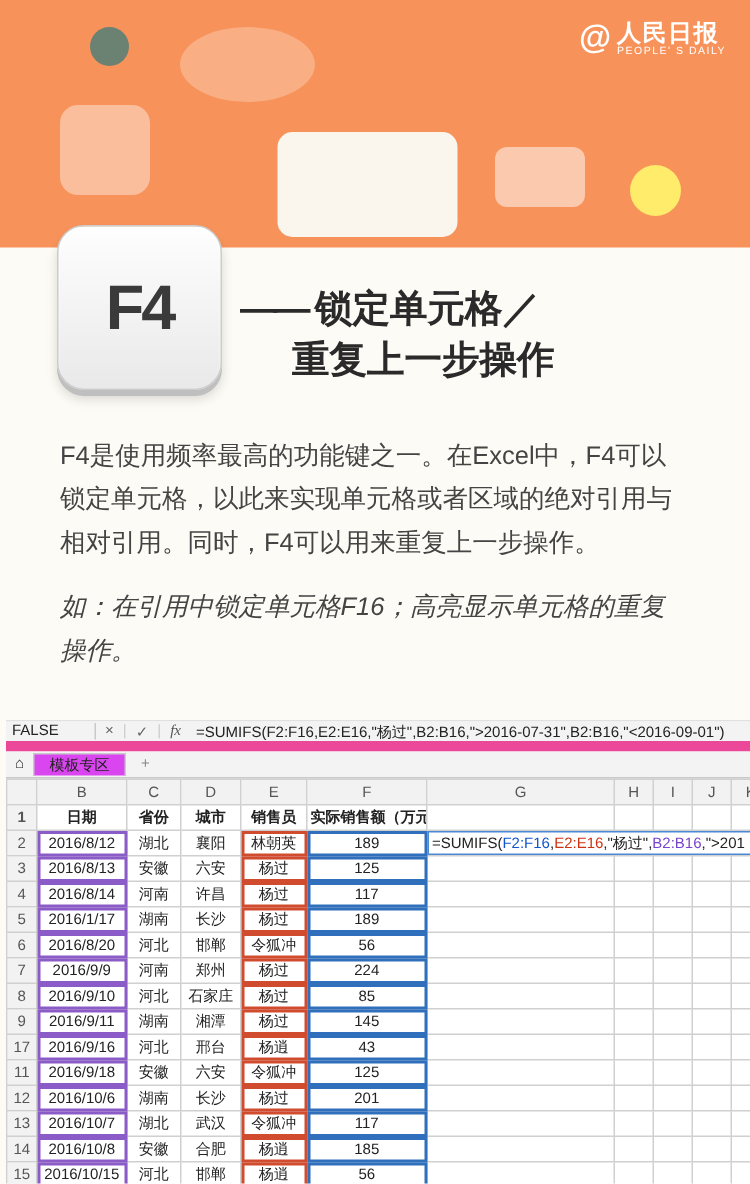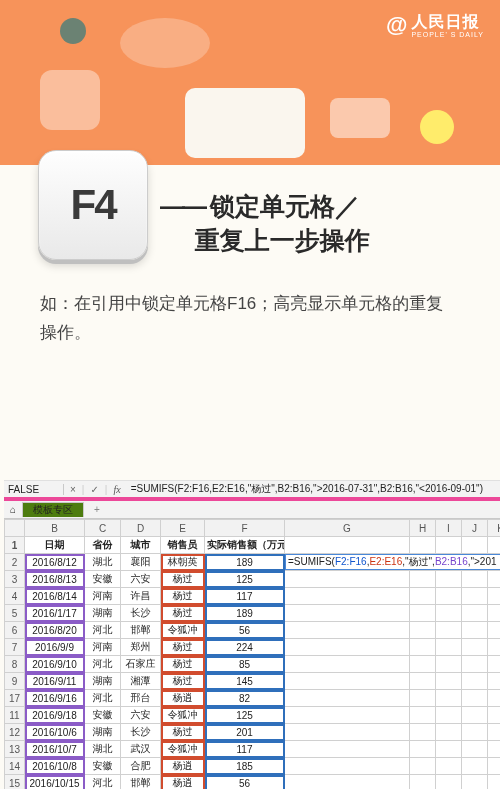--- a/index.html
+++ b/index.html
@@ -85,21 +85,21 @@
     background: #fff;
     border-top: 1px solid #e0e0e0;
     font-family: "SimSun","宋体","Microsoft YaHei",sans-serif;
     font-size: 10px;
     color: #222;
   }
   
   .fxbar {
     display:flex; align-items:center;
     height: 20px;
-    border-bottom: 4px solid #ec4899;
+    border-bottom: 7px solid #ec4899;
     background: #f3f3f3;
   }
   .fx-name {
     width: 60px; padding: 0 4px;
     border-right: 1px solid #c9c9c9;
   }
   .fx-ctrl { padding: 0 6px; color:#666; font-family: Arial; }
   .fx-sep { color:#ccc; }
   .fx-fx { font-style: italic; font-family:"Times New Roman",serif; color:#555; padding:0 6px; }
   .fx-formula { flex:1; padding:0 4px; font-size:10px; white-space:nowrap; overflow:hidden; }
@@ -198,38 +198,39 @@
 <div class="keycap">
   <span class="keycap-label">F4</span>
 </div>
 
 <div class="headline">
   <span class="dash">——</span><span>锁定单元格／</span><br>
   &nbsp;&nbsp;&nbsp;&nbsp;&nbsp;<span>重复上一步操作</span>
 </div>
 
 <div class="body-text">
+  <p>F4是使用频率最高的功能键之一。在Excel中，F4可以锁定单元格，以此来实现单元格或者区域的绝对引用与相对引用。同时，F4可以用来重复上一步操作。</p>
   <p>如：在引用中锁定单元格F16；高亮显示单元格的重复操作。</p>
 </div>
 
 <div class="excel">
 
   <div class="fxbar">
     <div class="fx-name">FALSE</div>
     <span class="fx-ctrl">×</span>
     <span class="fx-sep">|</span>
     <span class="fx-ctrl">✓</span>
     <span class="fx-sep">|</span>
     <span class="fx-fx">fx</span>
     <div class="fx-formula">=SUMIFS(F2:F16,E2:E16,"杨过",B2:B16,"&gt;2016-07-31",B2:B16,"&lt;2016-09-01")</div>
   </div>
 
   <div class="tabrow">
     <span style="padding:0 6px;">⌂</span>
-    <span class="t" style="background:#4d7c0f;border:1px solid #c9c9c9;border-bottom:none;">模板专区</span>
+    <span class="t" style="background:#d946ef;border:1px solid #c9c9c9;border-bottom:none;">模板专区</span>
     <span class="t plus">+</span>
   </div>
 
   <table class="grid">
     <colgroup>
       <col class="rowhdr" style="width:20px">
       <col class="colB">
         <col class="colC">
         <col class="colD">
         <col class="colE">
@@ -369,21 +370,21 @@
           <td></td>
           <td></td>
           <td></td>
         </tr>
         <tr>
           <td class="rowhdr">17</td>
           <td class="sel-purple">2016/9/16</td>
           <td>河北</td>
           <td>邢台</td>
           <td class="sel-red">杨逍</td>
-          <td class="sel-blue">82</td>
+          <td class="sel-blue">43</td>
           <td></td>
           <td></td>
           <td></td>
           <td></td>
           <td></td>
         </tr>
         <tr>
           <td class="rowhdr">11</td>
           <td class="sel-purple">2016/9/18</td>
           <td>安徽</td>

